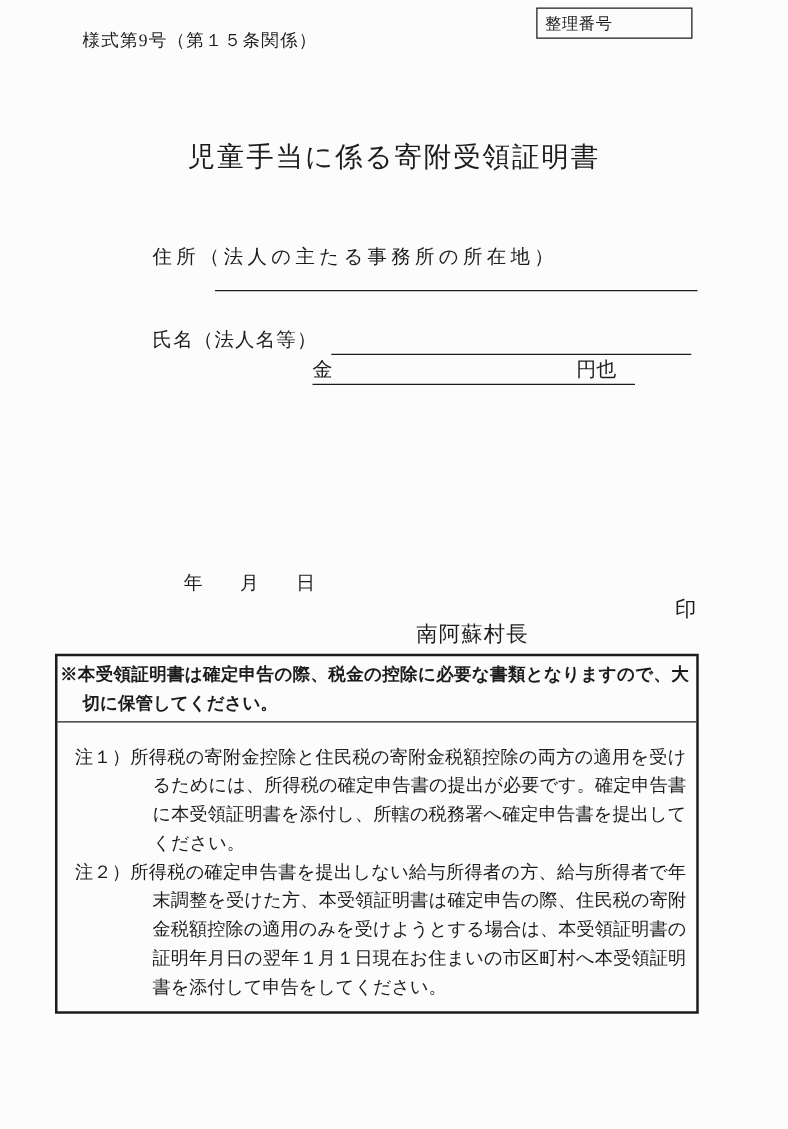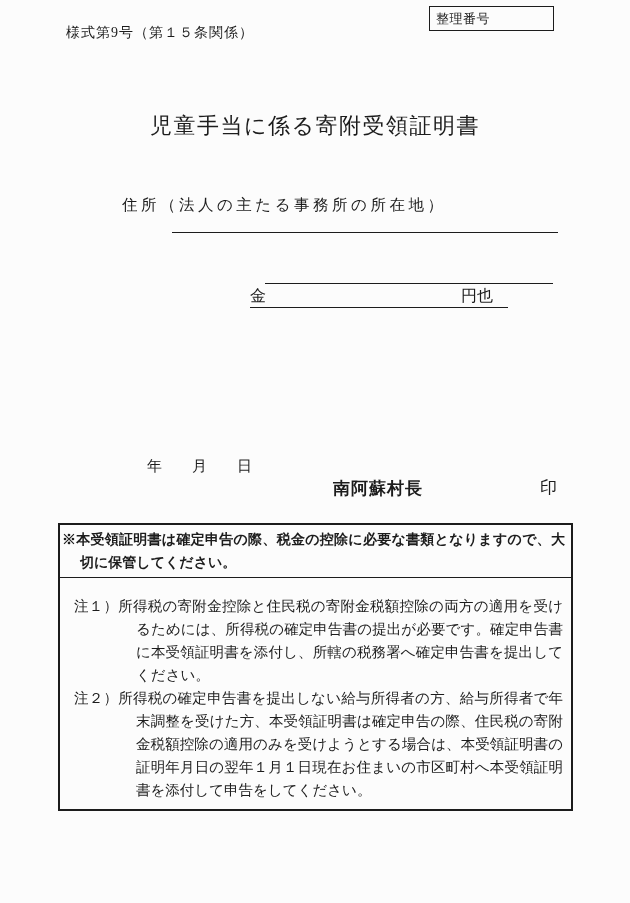--- a/index.html
+++ b/index.html
@@ -77,25 +77,25 @@
     left: 64px; top: 329px;
     width: 505px;
     font-size: 14.5px;
     line-height: 27px;
     text-align: justify;
   }
   .date-line {
     left: 147px; top: 457px;
     font-size: 15px;
   }
-  .issuer { left: 333px; top: 477px; font-size: 17px; letter-spacing: 1px; font-weight: bold; }
+  .issuer { left: 333px; top: 496px; font-size: 17px; letter-spacing: 1px; }
   .seal   { left: 540px; top: 476px; font-size: 17px; }
 
   .notice-box {
-    left: 58px; top: 523px;
+    left: 44px; top: 523px;
     width: 515px;
     box-sizing: border-box;
     border: 2px solid #1c1c1c;
   }
   .notice-warning {
     font-family: "Liberation Sans", sans-serif;
     font-weight: 700;
     font-size: 14px;
     line-height: 23px;
     padding: 3px 6px 3px 20px;
@@ -124,20 +124,21 @@
 
   <div class="abs doc-title">児童手当に係る寄附受領証明書</div>
 
   <div class="abs ref-box">
     <span class="ref-label">整理番号</span>
   </div>
 
   <div class="abs address-label">住所（法人の主たる事務所の所在地）</div>
   <div class="abs rule address-line"></div>
 
+  <div class="abs name-label">氏名（法人名等）</div>
   <div class="abs rule name-line"></div>
 
   <div class="abs amount-row">
     <span class="amount-prefix">金</span>
     <span class="amount-suffix">円也</span>
   </div>
 
 
   <div class="abs date-line">年　　月　　日</div>
 

